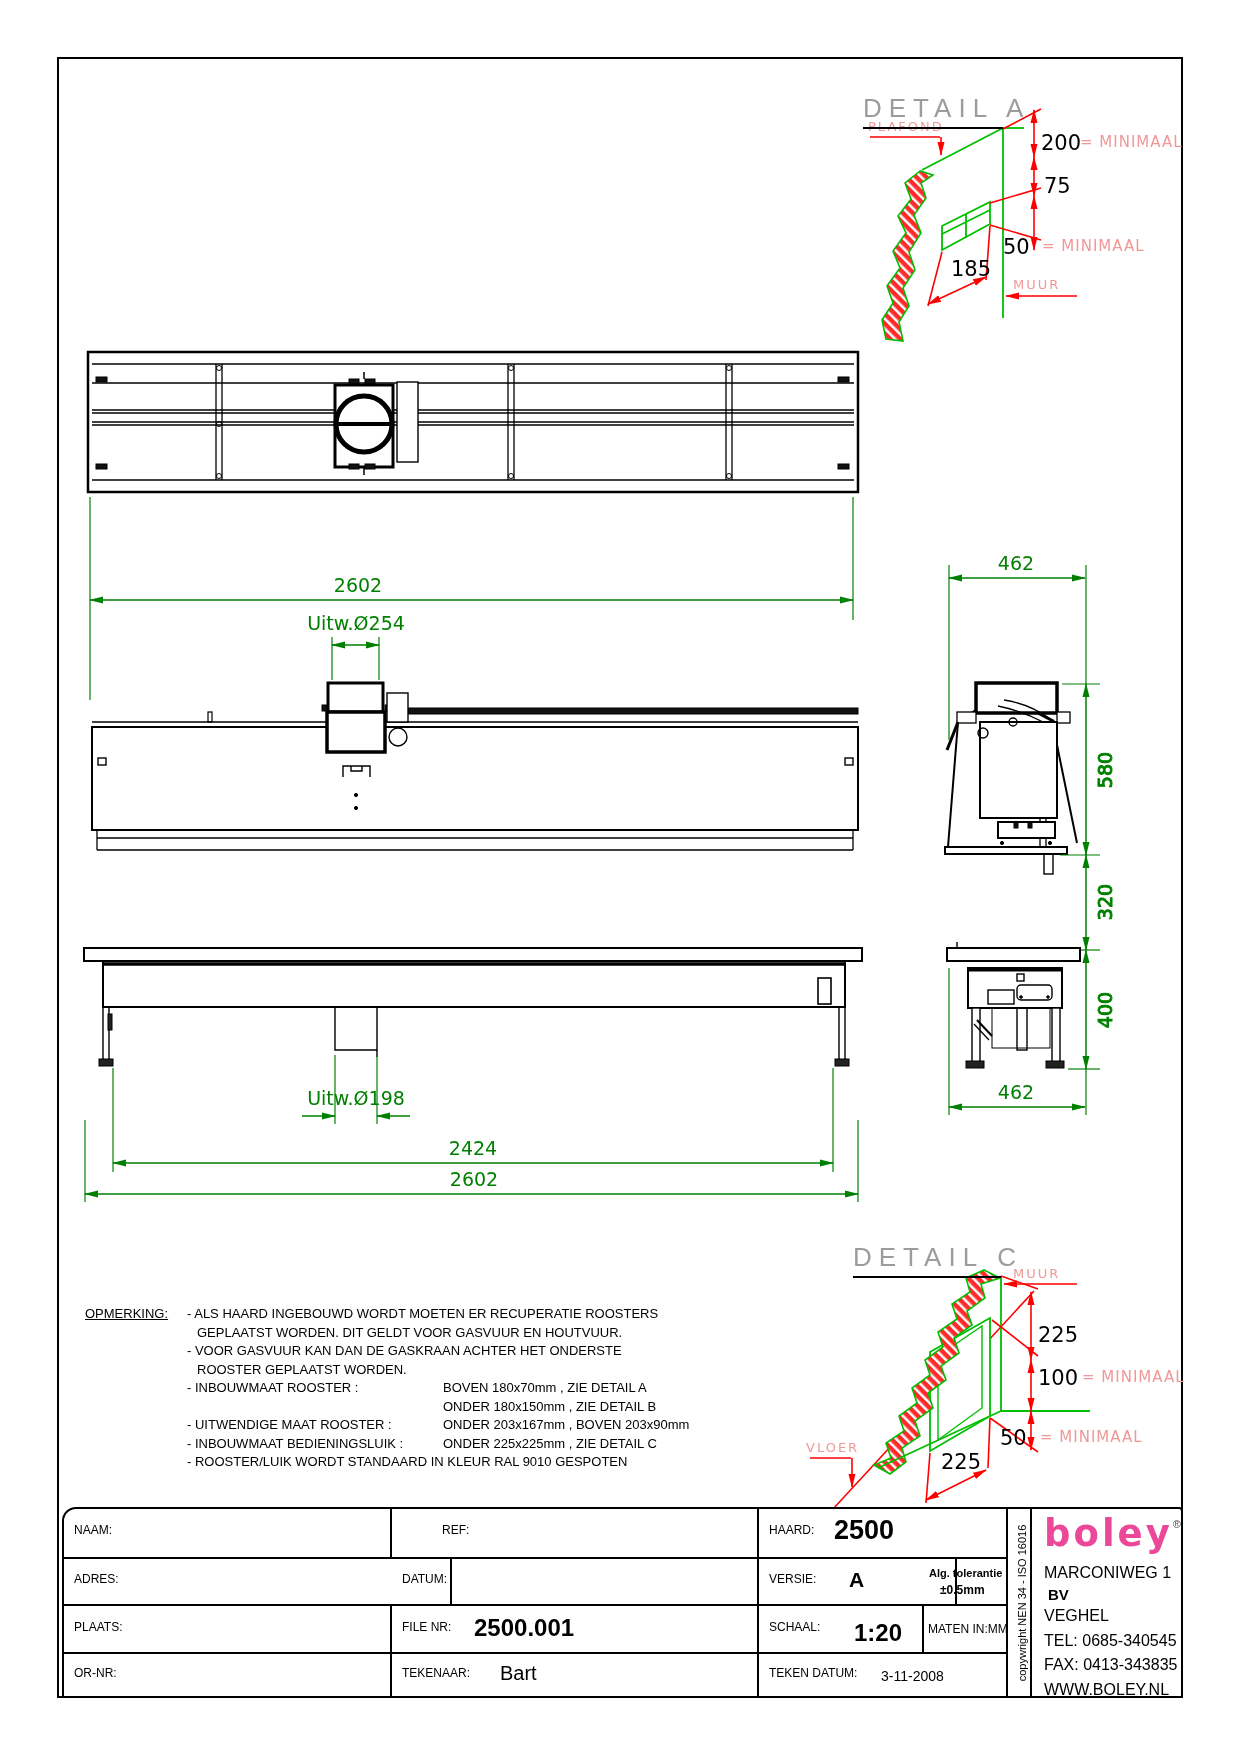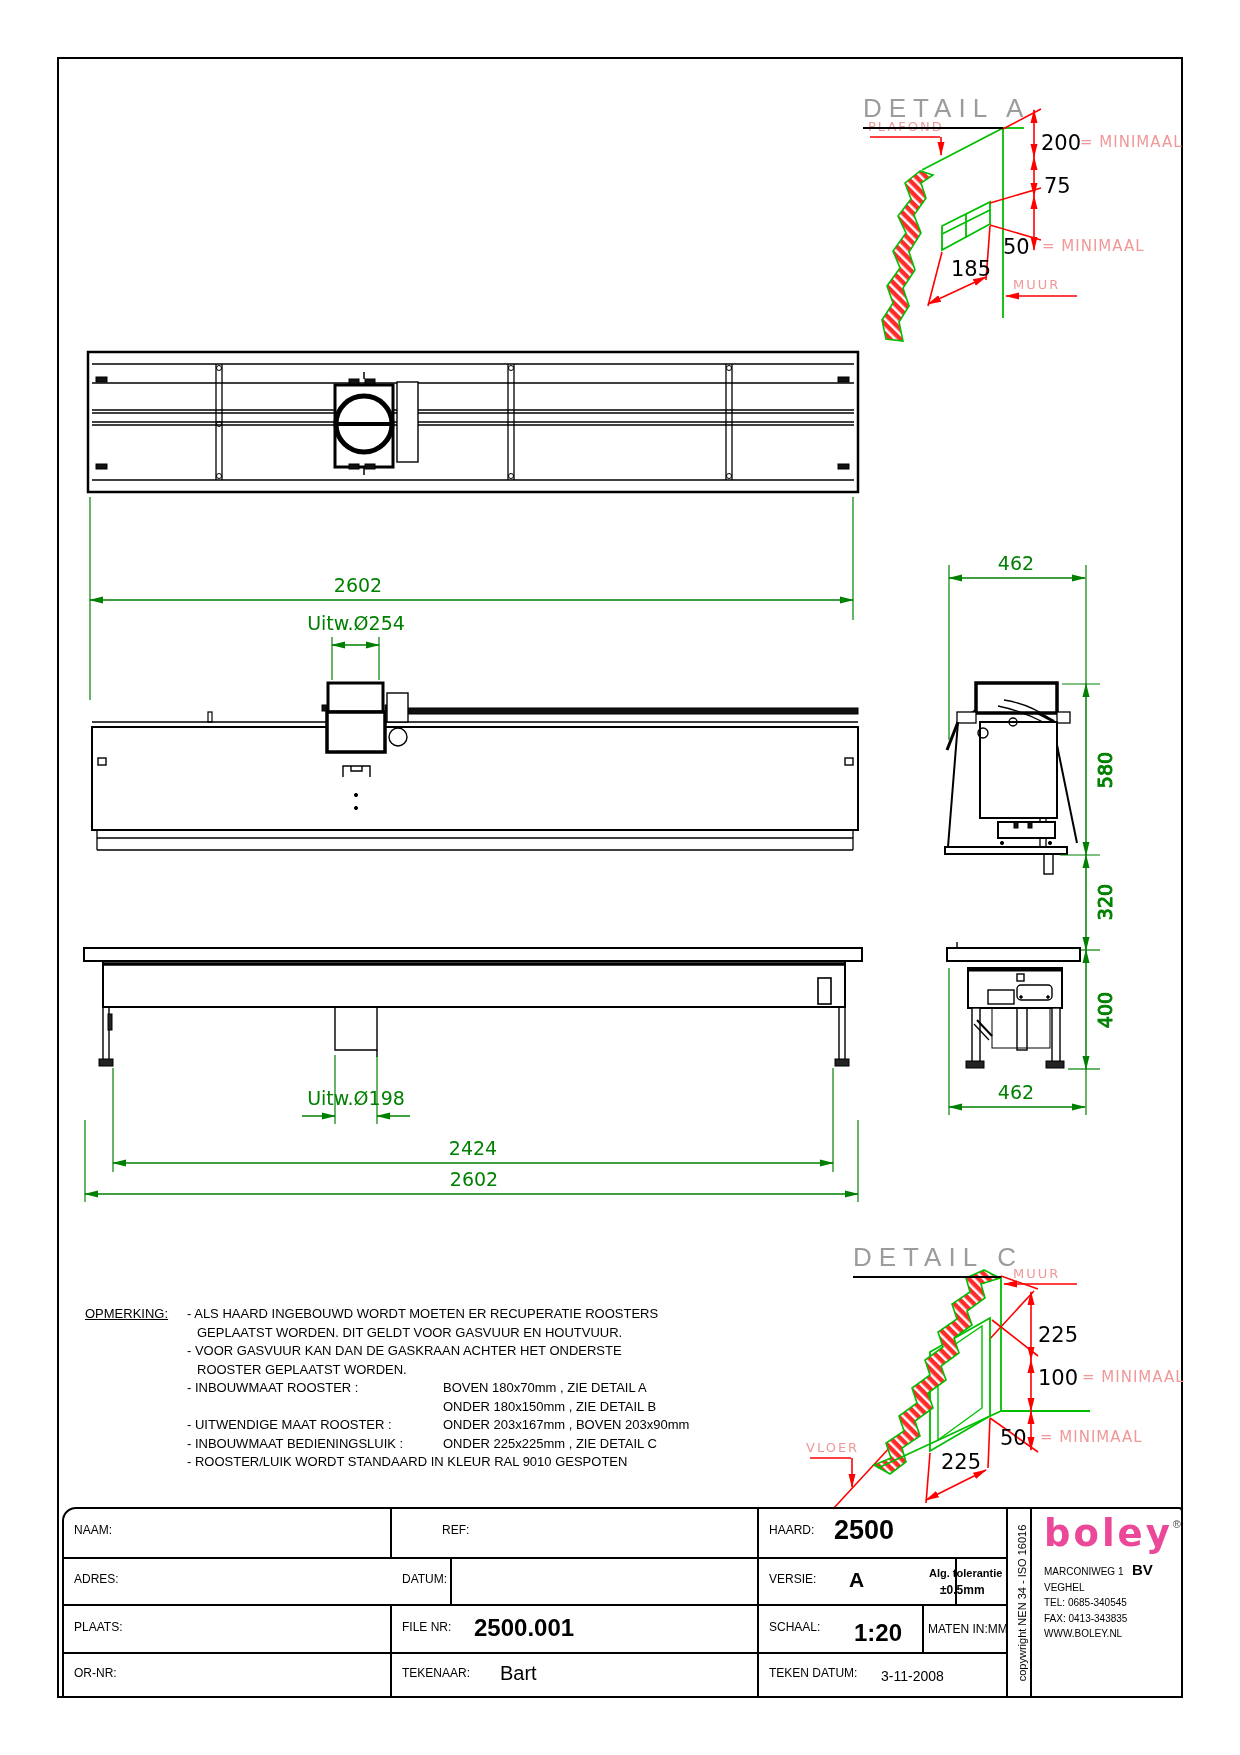--- a/index.html
+++ b/index.html
@@ -23,21 +23,21 @@
   
   #tb{position:absolute;left:62px;top:1507px;width:1121px;height:191px;
       border:2px solid #000;border-radius:14px 4px 0 0;box-sizing:border-box;}
   .cell{position:absolute;box-sizing:border-box;border-color:#000;}
   .lbl{font-size:12px;color:#000;}
   .lbl-sm{font-size:12px;color:#000;}
   .val-big{font-size:24px;font-weight:bold;}
   .rot{transform:rotate(-90deg);transform-origin:center;white-space:nowrap;}
   .logo{font-size:37px;font-weight:bold;color:#ec4899;letter-spacing:3px;
         font-family:"DejaVu Sans",sans-serif;line-height:1;}
-  .brand-line{font-size:10px;color:#000;line-height:1.55;}
+  .brand-line{font-size:16px;color:#000;line-height:1.55;}
 </style>
 </head>
 <body>
 
 <div id="sheet">
   <div id="frame"></div>
 
   <svg width="1240" height="1755" viewBox="0 0 1240 1755">
     <defs>
       <pattern id="redhatch" width="7" height="7" patternUnits="userSpaceOnUse" patternTransform="rotate(45)">

